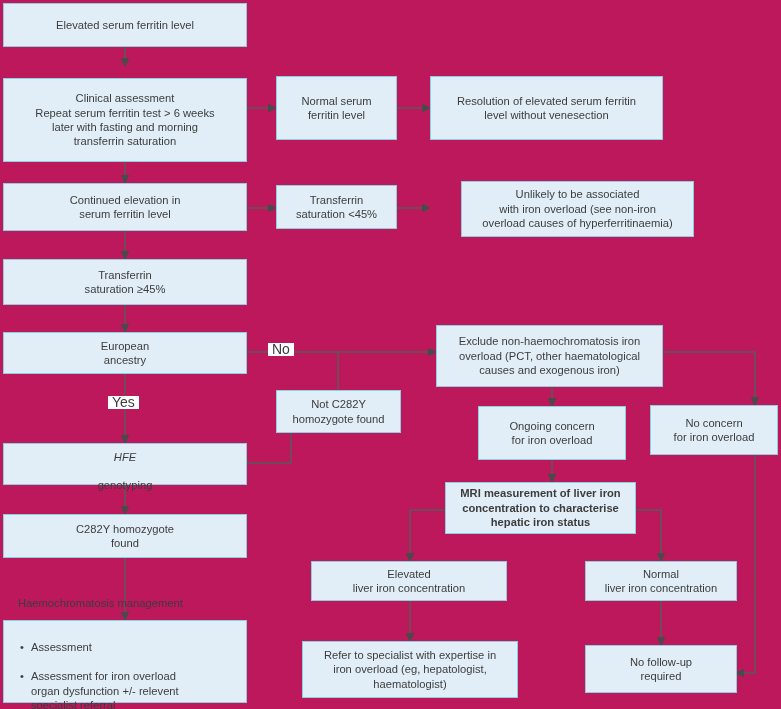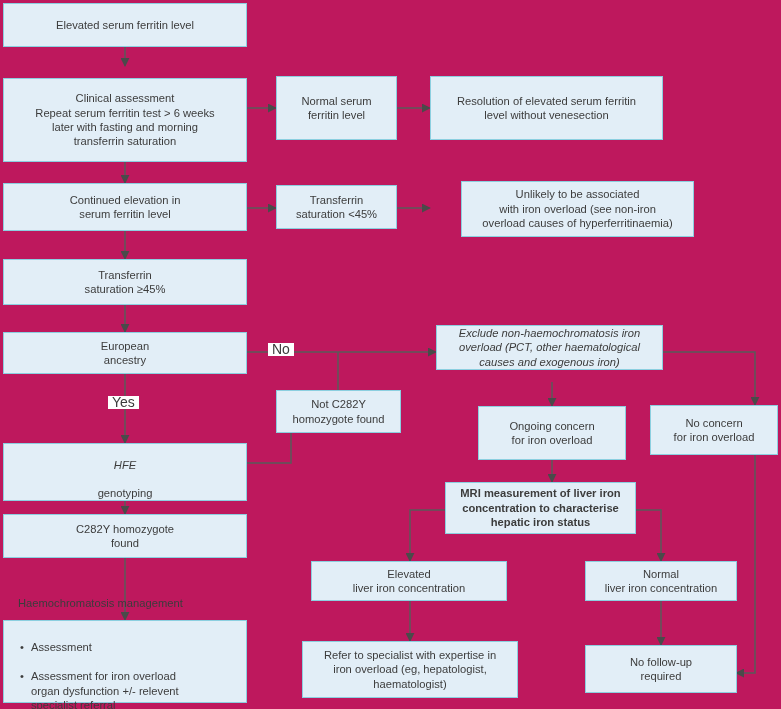--- a/index.html
+++ b/index.html
@@ -160,34 +160,34 @@
   <div class="node" style="left:3px; top:259px; width:244px; height:46px;">Transferrin
 saturation ≥45%</div>
 
   <div class="node" style="left:3px; top:332px; width:244px; height:42px;">European
 ancestry</div>
 
   <div class="edge-label" style="left:268px; top:343px;">No</div>
 
   <div class="edge-label" style="left:108px; top:396px;">Yes</div>
 
-  <div class="node" style="left:436px; top:325px; width:227px; height:45px;font-style:italic;">Exclude non-haemochromatosis iron
+  <div class="node" style="left:436px; top:325px; width:227px; height:62px;">Exclude non-haemochromatosis iron
 overload (PCT, other haematological
 causes and exogenous iron)</div>
 
   <div class="node" style="left:276px; top:390px; width:125px; height:43px;">Not C282Y
 homozygote found</div>
 
   <div class="node" style="left:478px; top:406px; width:148px; height:54px;">Ongoing concern
 for iron overload</div>
 
   <div class="node" style="left:650px; top:405px; width:128px; height:50px;">No concern
 for iron overload</div>
 
-  <div class="node" style="left:3px; top:443px; width:244px; height:58px;">
+  <div class="node" style="left:3px; top:443px; width:244px; height:42px;">
     <span style="display:block; text-align:center;">
       <span class="italic">HFE</span><br>
       <span>genotyping</span>
     </span>
   </div>
 
   <div class="node" style="left:445px; top:482px; width:191px; height:52px;font-weight:bold;">MRI measurement of liver iron
 concentration to characterise
 hepatic iron status</div>
 

